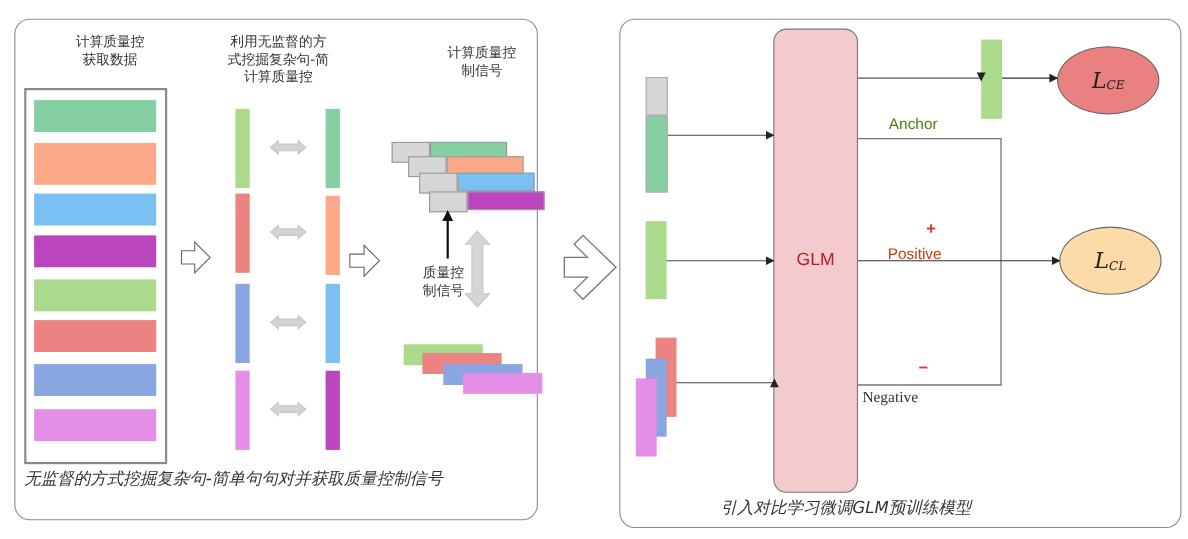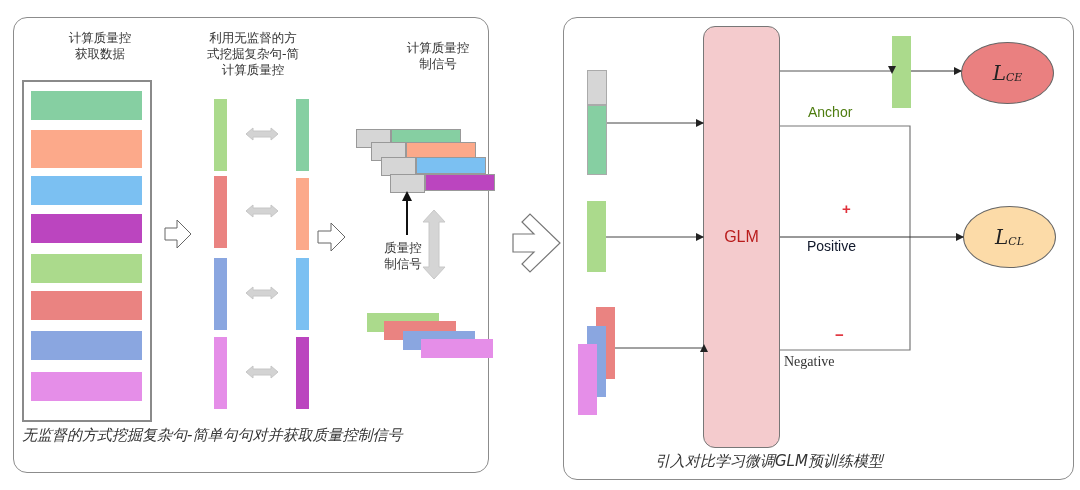--- a/index.html
+++ b/index.html
@@ -102,21 +102,21 @@
 <div class="ell" style="left:961px;top:42px;width:93px;height:62px;background:#ea8080;">
   <span>L</span>
     <sub>CE</sub>
 </div>
 <div class="ell" style="left:963px;top:206px;width:93px;height:62px;background:#fcdba8;">
   <span>L</span>
     <sub>CL</sub>
 </div>
 
 <div class="abs en" style="left:808px;top:104px;font-size:14px;color:#4d7c0f;">Anchor</div>
-<div class="abs en" style="left:807px;top:238px;font-size:14px;color:#0f172a;">Positive</div>
+<div class="abs en" style="left:807px;top:222px;font-size:14px;color:#c2410c;">Positive</div>
 <div class="abs en" style="left:784px;top:354px;font-size:14px;color:#333;font-family:Liberation Serif, serif;">Negative</div>
 <div class="abs en" style="left:842px;top:200px;font-size:15px;font-weight:bold;color:#e0303a;">+</div>
 <div class="abs en" style="left:835px;top:326px;font-size:15px;font-weight:bold;color:#e0303a;">−</div>
 
 <div class="cap" style="left:655px;top:452px;font-style:italic;">引入对比学习微调GLM预训练模型</div>
 
 <svg width="1080" height="490">
   <defs>
     <marker id="ah" markerWidth="8" markerHeight="8" refX="7" refY="4" orient="auto" markerUnits="userSpaceOnUse">
       <path d="M0,0 L8,4 L0,8 z" fill="#222"></path>

